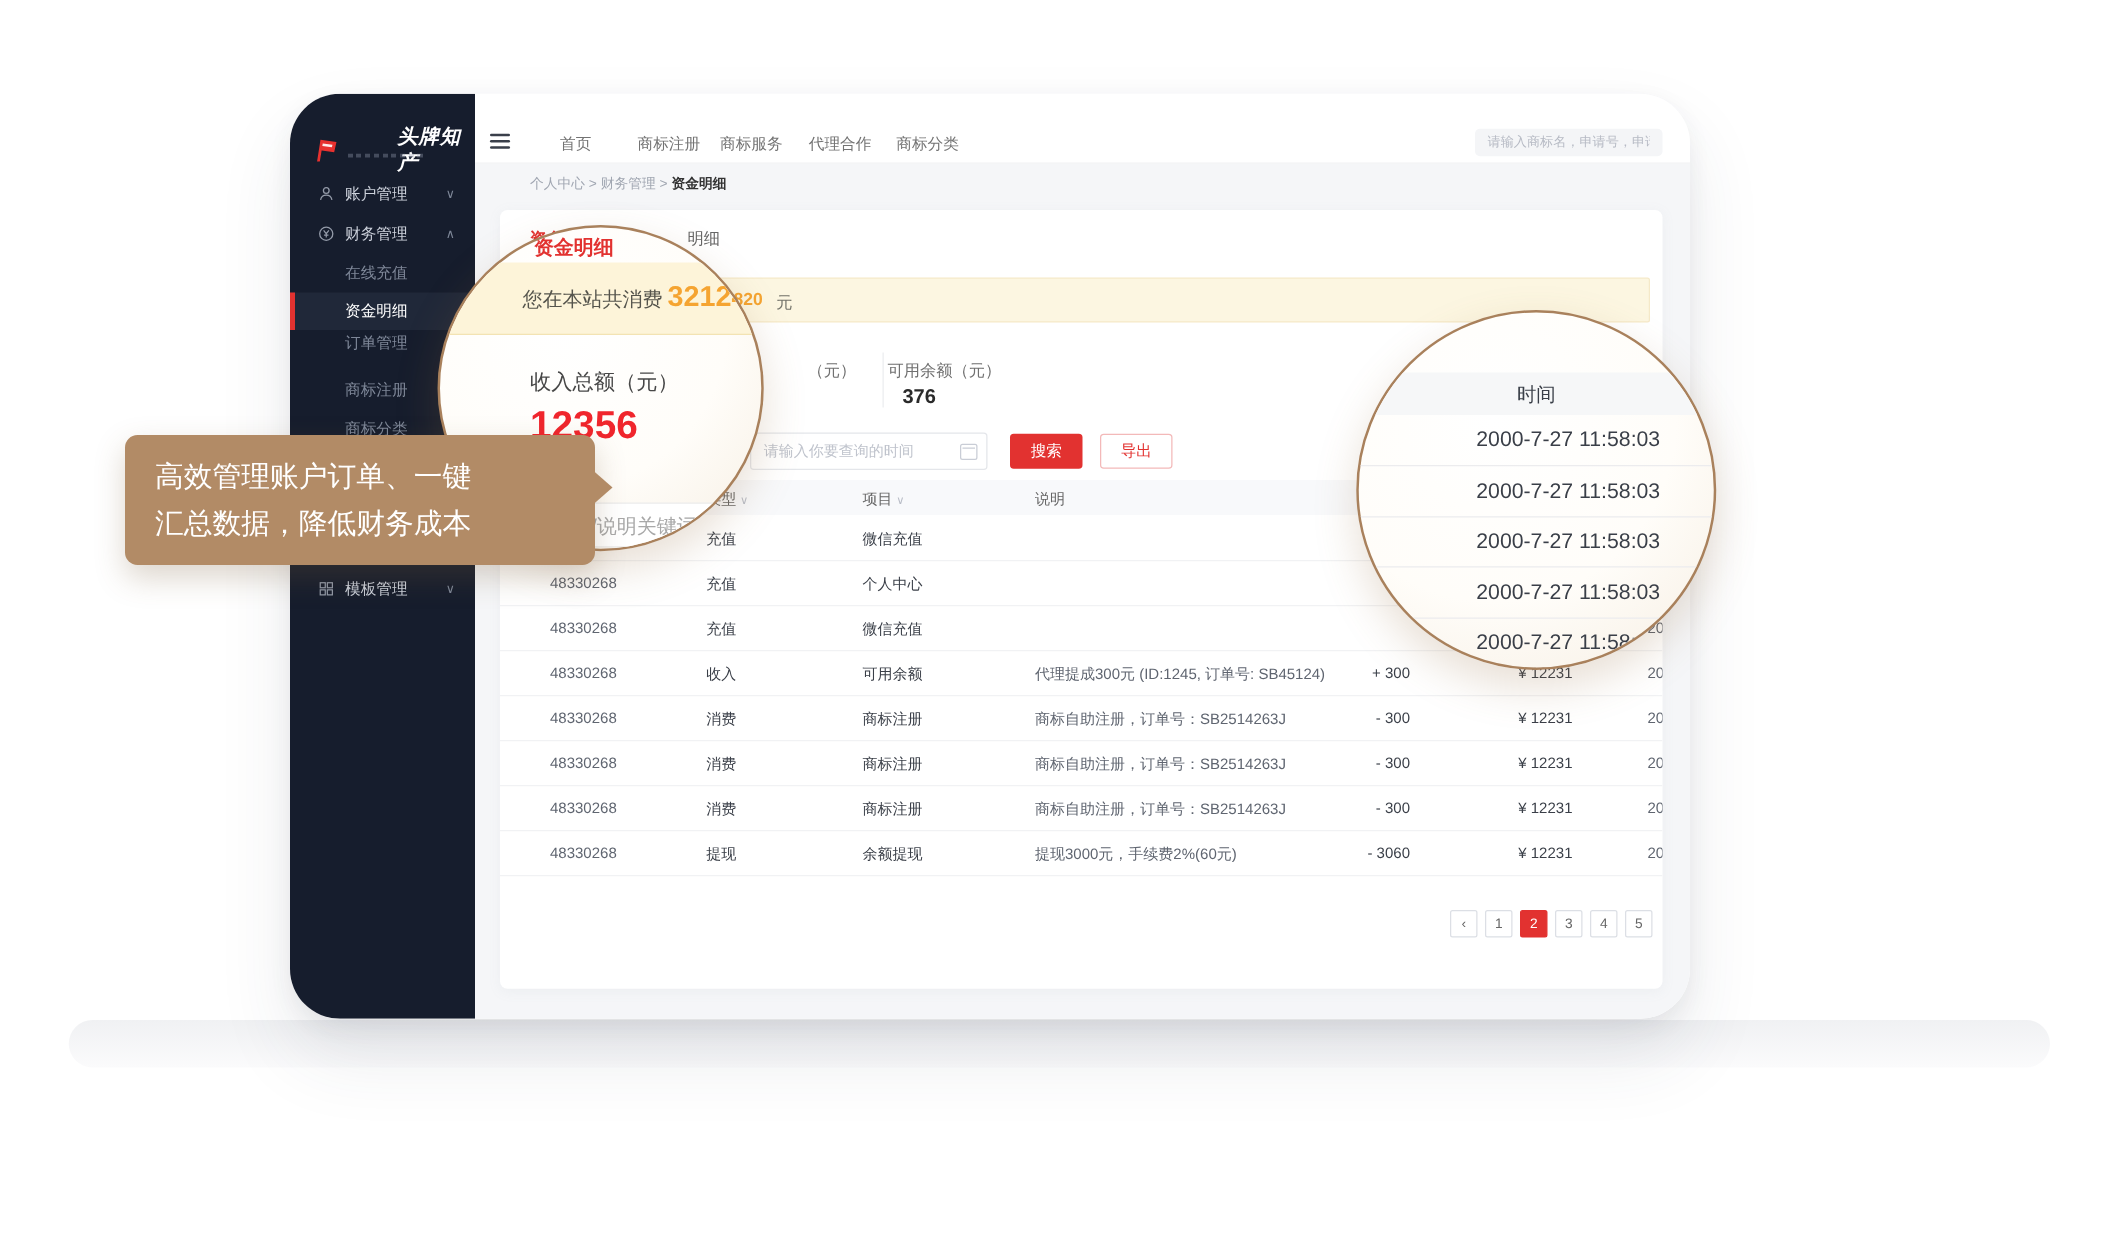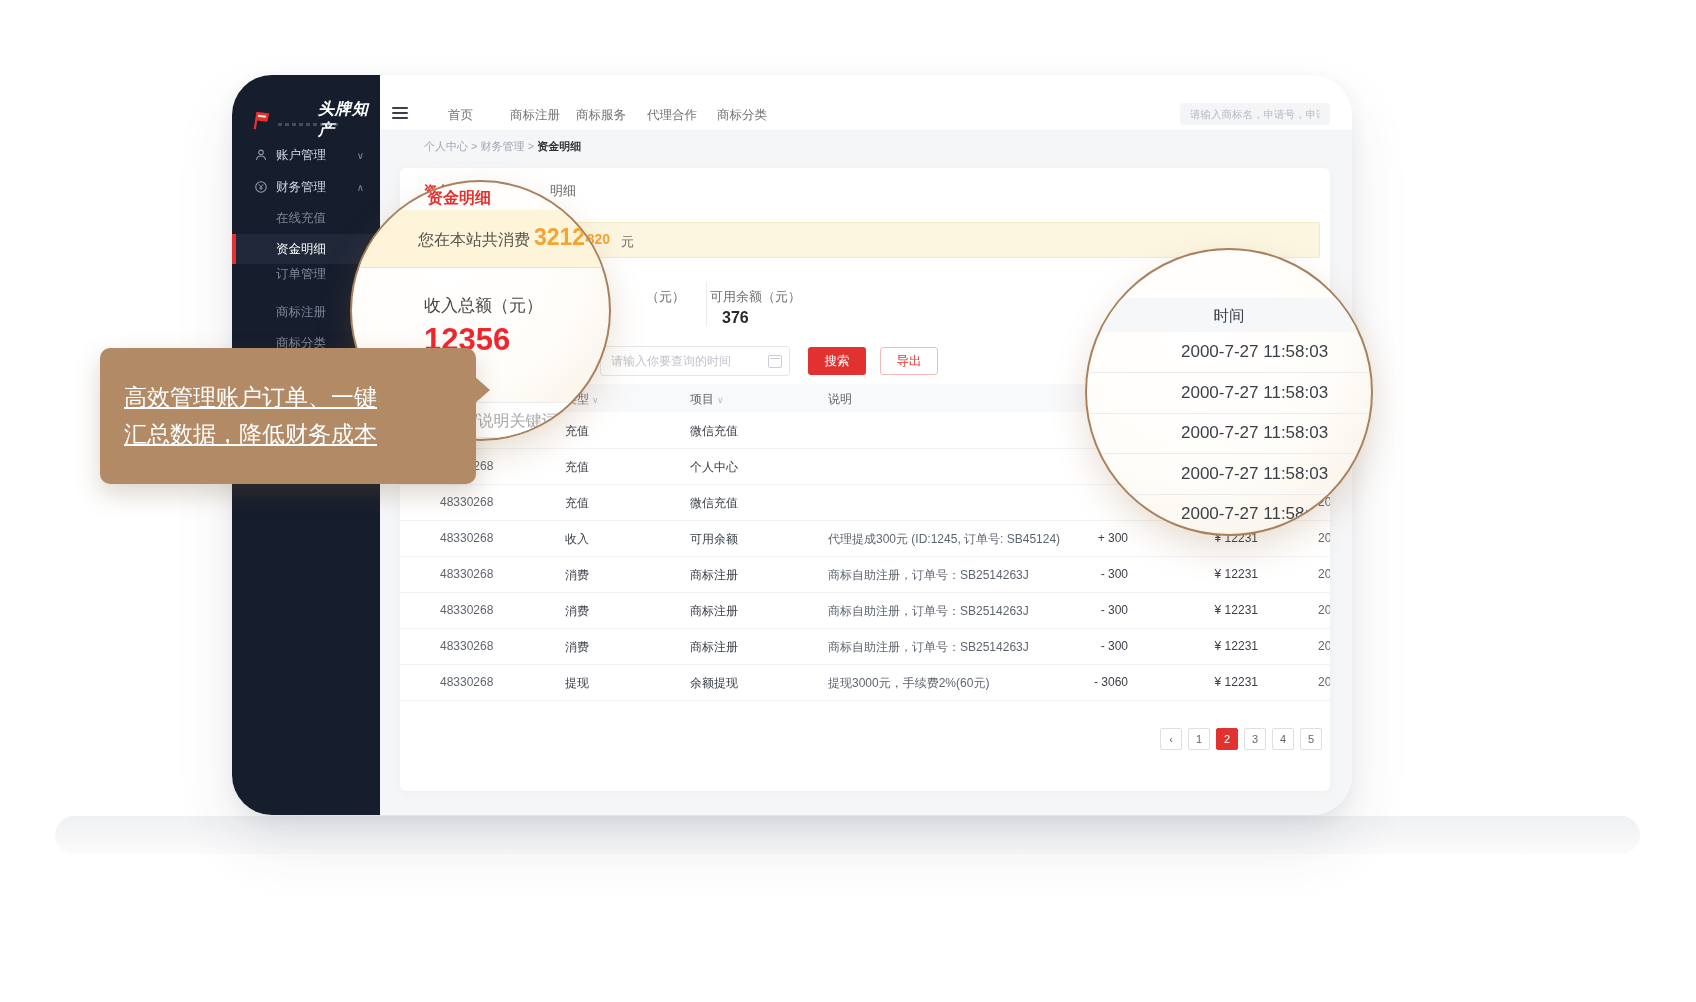--- a/index.html
+++ b/index.html
@@ -87,21 +87,21 @@
   .mag-val{position:absolute;left:72px;top:140px;font-size:31px;font-weight:bold;color:#f0262d;}
   .mag-inp{position:absolute;left:62px;top:220px;width:180px;height:34px;border:1px solid #ececec;border-radius:4px;background:#fff;}
   .mag-inp span{position:absolute;left:10px;top:8px;font-size:16px;color:#a8a8a8;white-space:nowrap;}
   .mag-thead{position:absolute;left:0;top:48px;width:100%;height:34px;background:#f6f7f8;}
   .mag-thead span{position:absolute;left:0;width:100%;text-align:center;top:8px;font-size:15.5px;color:#3a3f48;}
   .mag-trow{position:absolute;left:0;width:100%;height:40px;border-bottom:1px solid #ececee;}
   .mag-trow span{position:absolute;left:94px;top:10px;font-size:17px;color:#3a3f48;white-space:nowrap;}
   
   .bubble{position:absolute;background:#b28b66;border-radius:10px;color:#fff;white-space:pre-line;
           box-shadow:0 10px 24px rgba(120,90,55,.25);}
-  .bubble-left{left:100px;top:348px;width:328px;padding:31px 24px;font-size:23px;line-height:37px;text-decoration:underline;}
+  .bubble-left{left:100px;top:348px;width:328px;padding:15px 24px;font-size:23px;line-height:37px;}
   .bubble-left::after{content:"";position:absolute;right:-14px;top:28px;border:14px solid transparent;border-right:none;border-left:16px solid #b28b66;}
   .bubble-right{left:830px;top:408px;width:270px;padding:15px 24px;font-size:23px;line-height:35px;}
   .bubble-right::after{content:"";position:absolute;right:-14px;top:38px;border:14px solid transparent;border-right:none;border-left:16px solid #b28b66;}
   svg{display:block;}
 </style>
 </head>
 <body>
 <div id="stage">
 
   <div class="base"></div>

